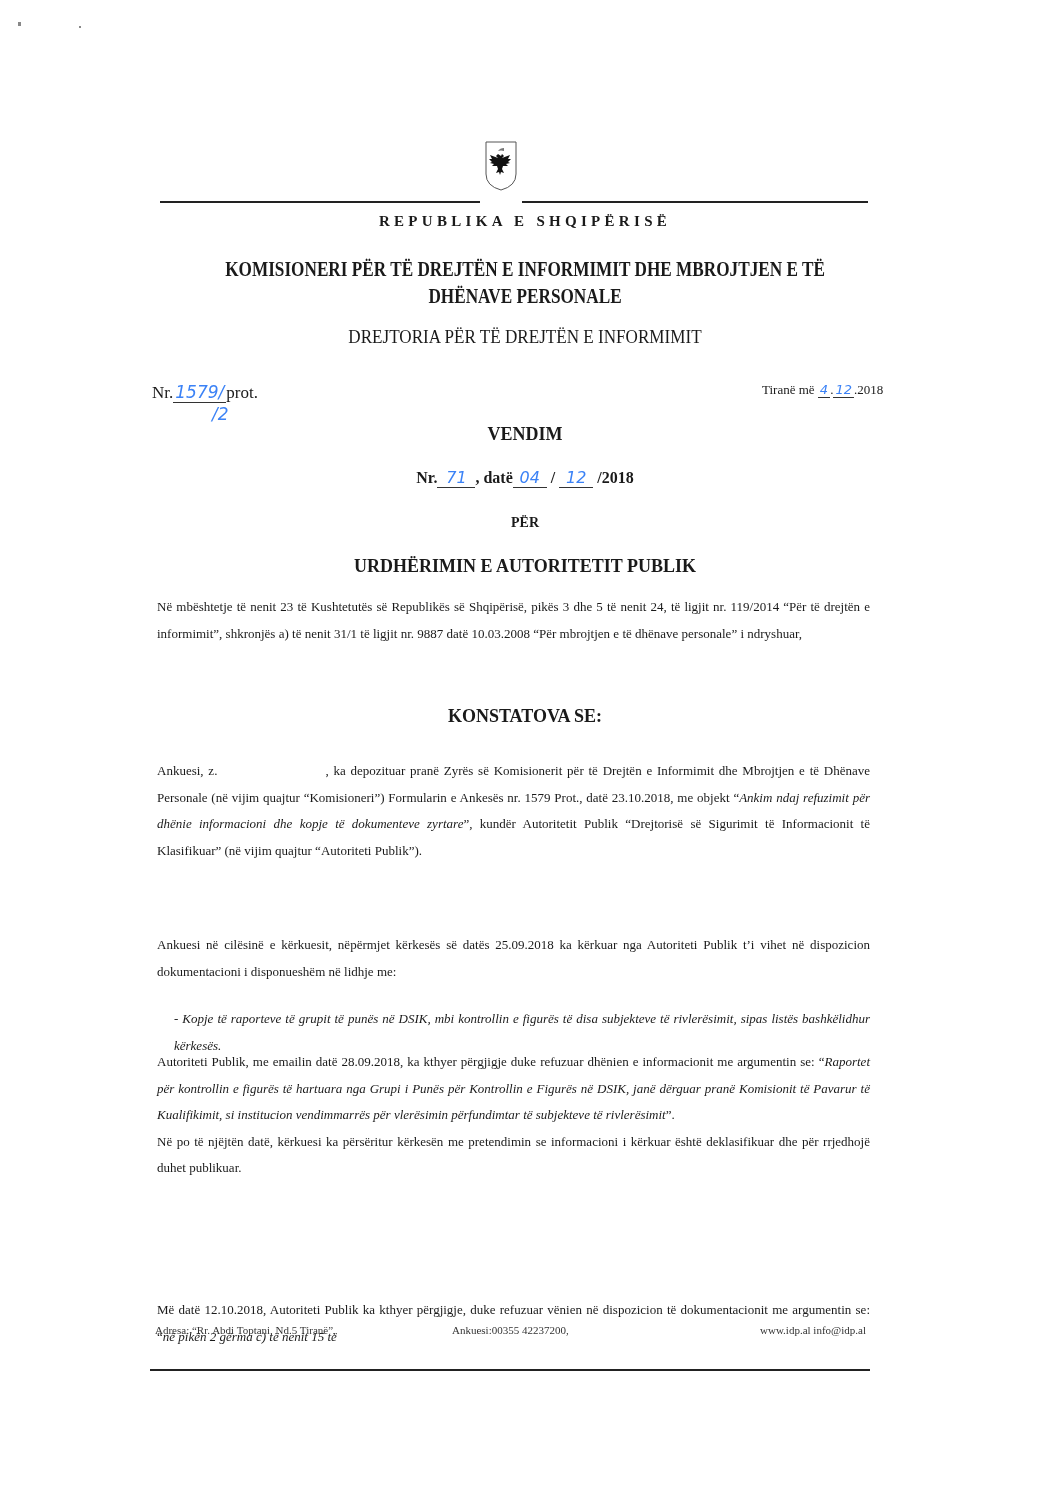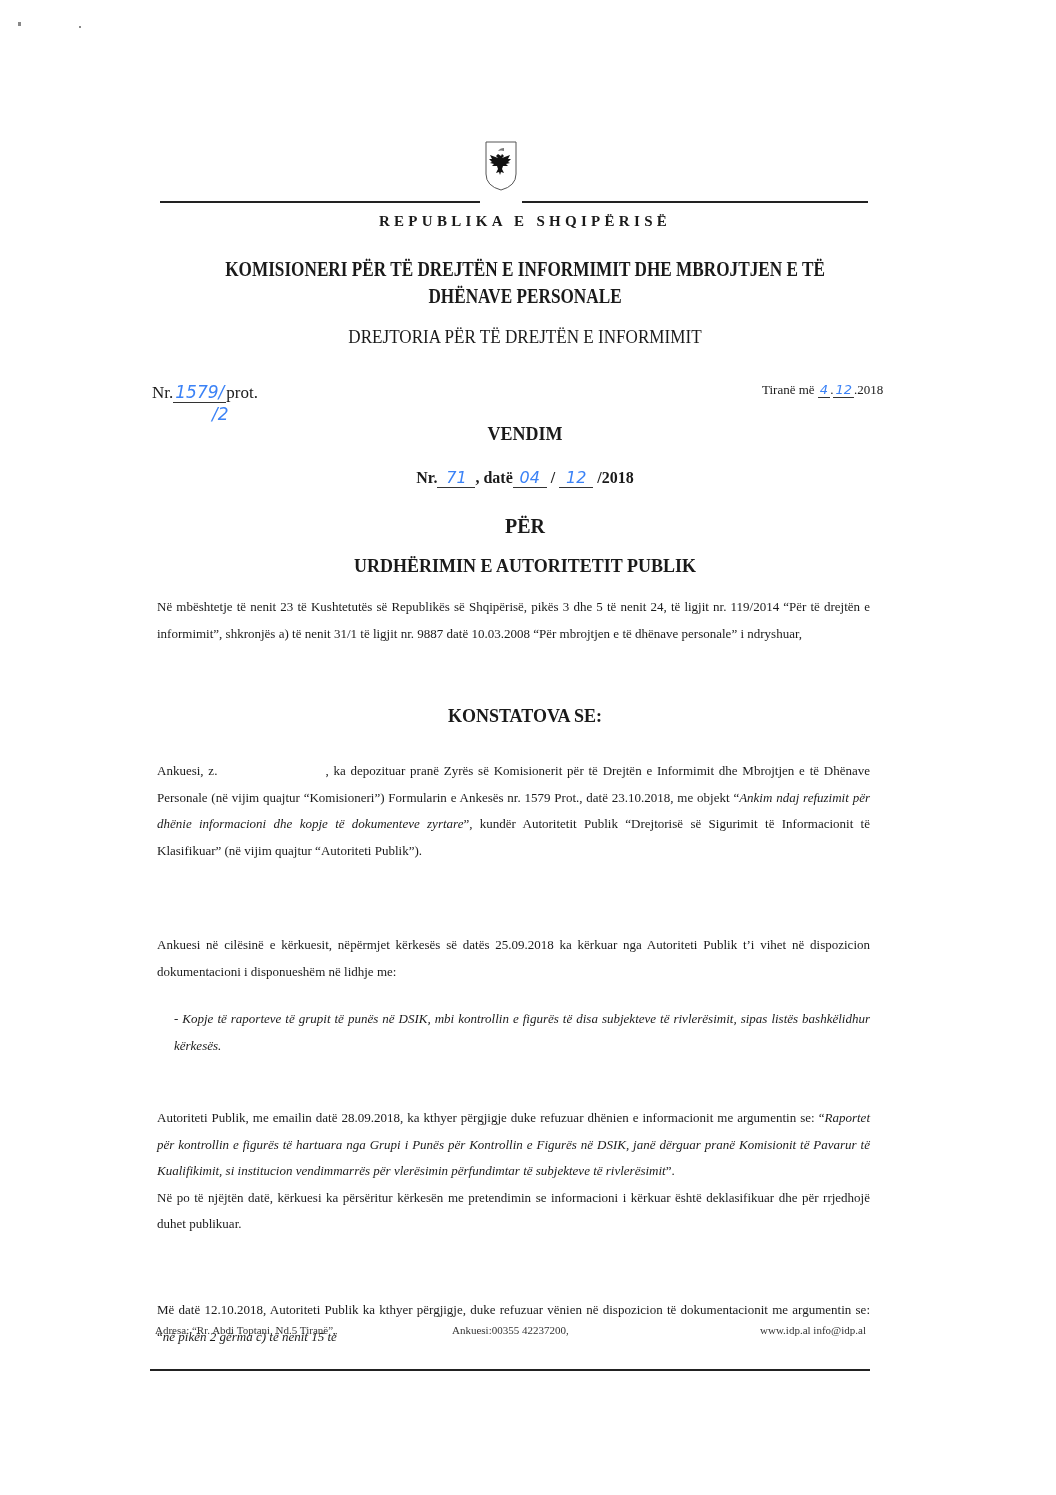--- a/index.html
+++ b/index.html
@@ -13,21 +13,21 @@
     .republika { top: 213px; font-size: 15px; font-weight: bold; letter-spacing: 4.3px; }
     .komisioneri { top: 256px; font-size: 20px; font-weight: bold; line-height: 27px;
                    font-family: "Liberation Serif", serif; transform: scaleX(0.86); transform-origin: center; }
     .drejtoria { top: 326px; font-size: 19px; transform: scaleX(0.9); }
     .nr { left: 152px; top: 382px; font-size: 17px; }
     .hand { font-family: "DejaVu Sans", sans-serif; color: #3b82f6; font-style: italic; }
     .handu { border-bottom: 1px solid #333; display: inline-block; padding: 0 2px; }
     .date-right { left: 762px; top: 382px; font-size: 13px; }
     .vendim { top: 424px; font-size: 18px; font-weight: bold; }
     .vnr { top: 468px; font-size: 16px; font-weight: bold; }
-    .per { top: 515px; font-size: 20px; font-weight: bold; }
+    .per { top: 515px; font-size: 14px; font-weight: bold; }
     .urdh { top: 556px; font-size: 18px; font-weight: bold; }
     .para { position: absolute; left: 157px; width: 713px; font-size: 13px; line-height: 26.5px;
             text-align: justify; }
     .para i { font-style: italic; }
     .konst { top: 706px; font-size: 18px; font-weight: bold; }
     .footer-rule { position: absolute; left: 150px; width: 720px; top: 1369px; height: 2px; background: #222; }
     .footer { position: absolute; top: 1324px; font-size: 11px; color: #333; }
     .footer-link { color: #333; }
   </style>
 </head>
@@ -67,21 +67,21 @@
 <div class="center konst">KONSTATOVA SE:</div>
 
 <div class="para" style="top:758px;">
   <span>Ankuesi, z.</span><span style="display:inline-block;width:108px;"></span><span>, ka depozituar pranë Zyrës së Komisionerit për të Drejtën e Informimit dhe Mbrojtjen e të Dhënave Personale (në vijim quajtur “Komisioneri”) Formularin e Ankesës nr. 1579 Prot., datë 23.10.2018, me objekt “</span><i>Ankim ndaj refuzimit për dhënie informacioni dhe kopje të dokumenteve zyrtare</i><span>”, kundër Autoritetit Publik “Drejtorisë së Sigurimit të Informacionit të Klasifikuar” (në vijim quajtur “Autoriteti Publik”).</span>
 </div>
 
 <div class="para" style="top:932px;">Ankuesi në cilësinë e kërkuesit, nëpërmjet kërkesës së datës 25.09.2018 ka kërkuar nga Autoriteti Publik t’i vihet në dispozicion dokumentacioni i disponueshëm në lidhje me:</div>
 
 <div class="para" style="top:1006px;left:174px;width:696px;font-style:italic;">- Kopje të raporteve të grupit të punës në DSIK, mbi kontrollin e figurës të disa subjekteve të rivlerësimit, sipas listës bashkëlidhur kërkesës.</div>
 
-<div class="para" style="top:1105px;">
+<div class="para" style="top:1049px;">
   <span>Autoriteti Publik, me emailin datë 28.09.2018, ka kthyer përgjigje duke refuzuar dhënien e informacionit me argumentin se: “</span><i>Raportet për kontrollin e figurës të hartuara nga Grupi i Punës për Kontrollin e Figurës në DSIK, janë dërguar pranë Komisionit të Pavarur të Kualifikimit, si institucion vendimmarrës për vlerësimin përfundimtar të subjekteve të rivlerësimit</i><span>”.</span><br>
   <span>Në po të njëjtën datë, kërkuesi ka përsëritur kërkesën me pretendimin se informacioni i kërkuar është deklasifikuar dhe për rrjedhojë duhet publikuar.</span>
 </div>
 
 <div class="para" style="top:1297px;">
   <span>Më datë 12.10.2018, Autoriteti Publik ka kthyer përgjigje, duke refuzuar vënien në dispozicion të dokumentacionit me argumentin se: “</span><i>në pikën 2 gërma c) të nenit 15 të</i>
 </div>
 
 <div class="footer-rule"></div>
 <div class="footer" style="left:155px;">Adresa: “Rr. Abdi Toptani, Nd.5 Tiranë”,</div>

